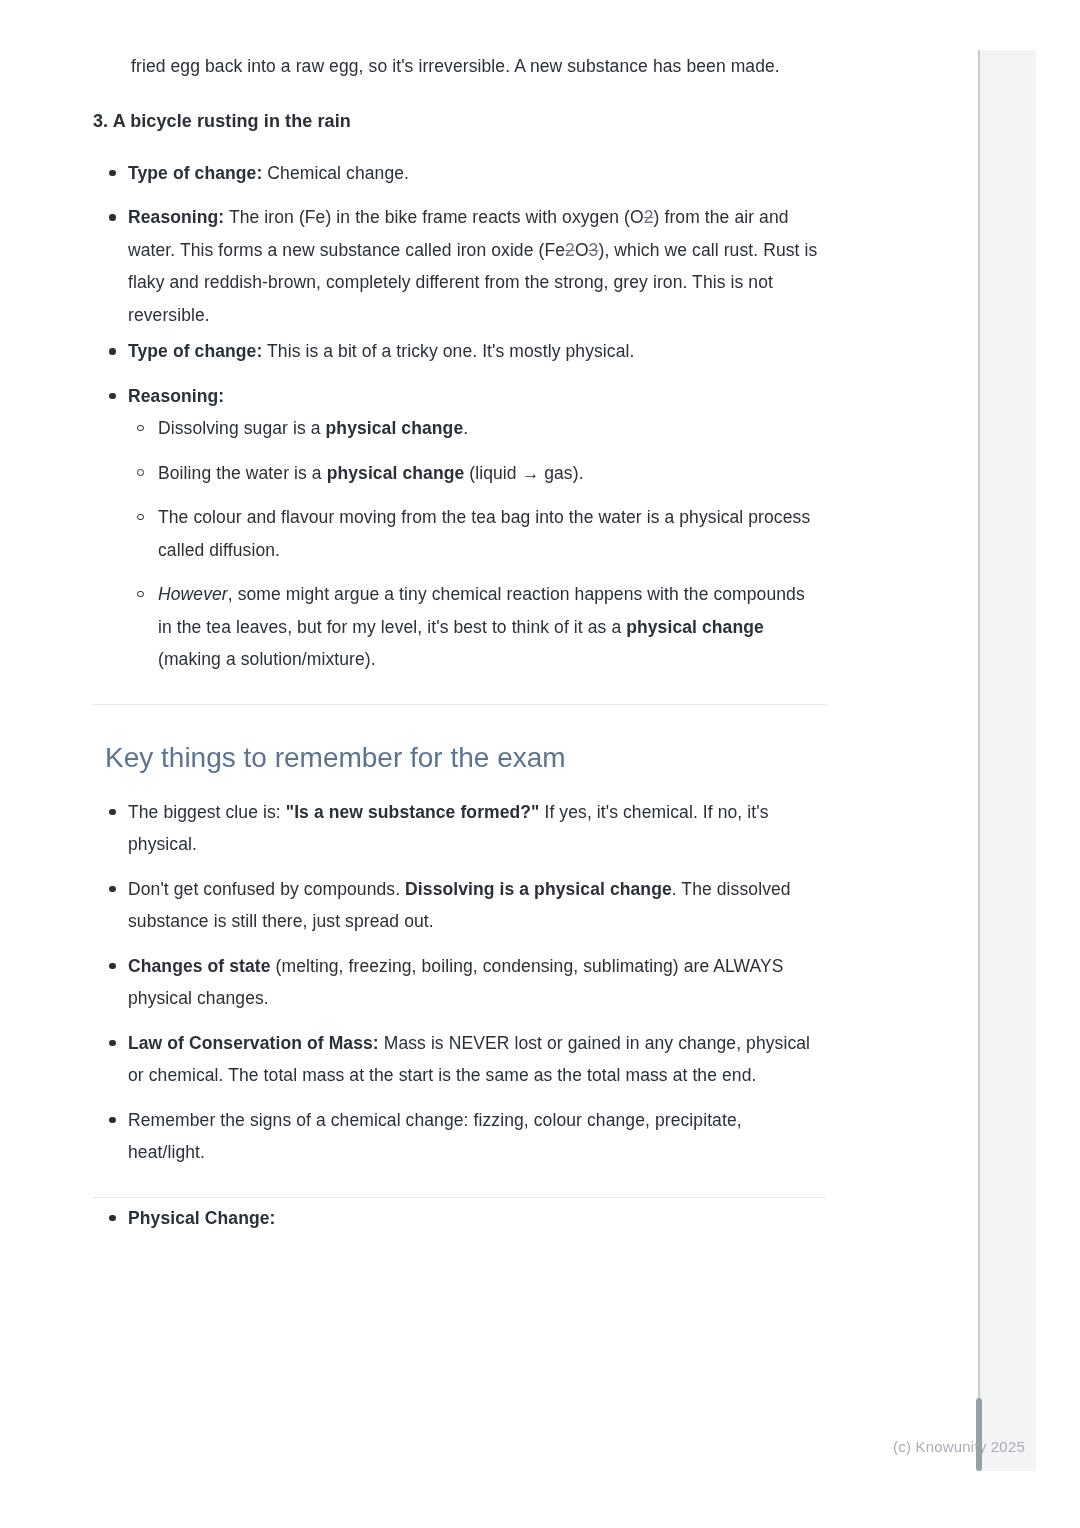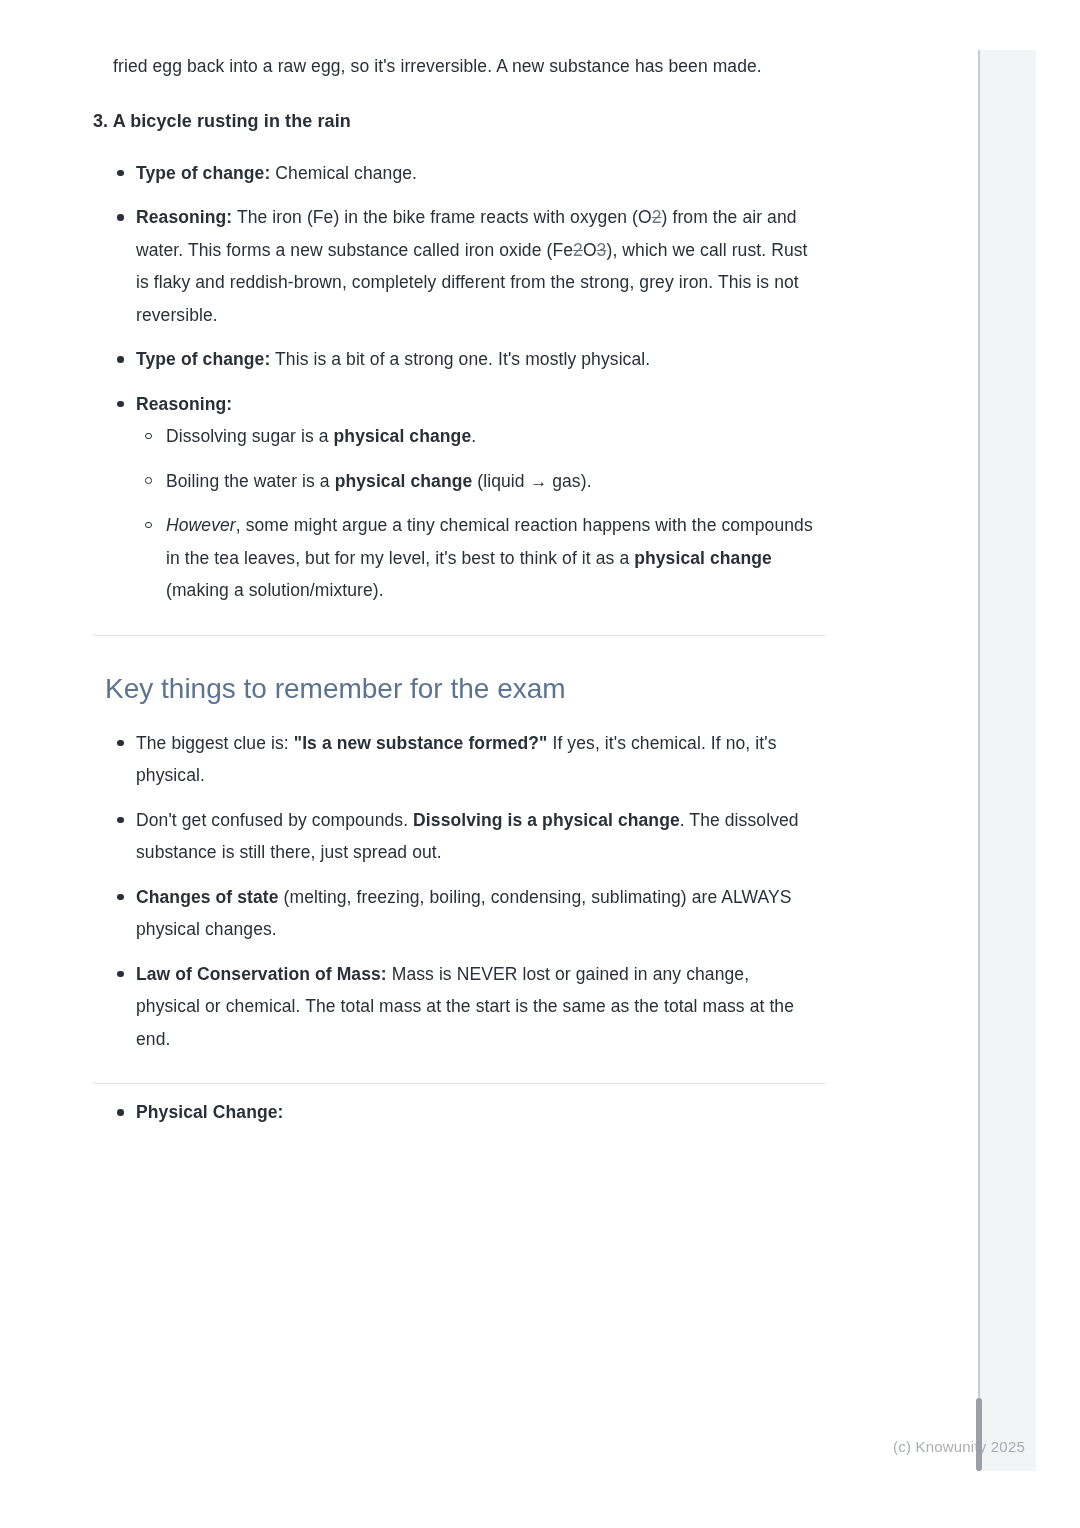--- a/index.html
+++ b/index.html
@@ -16,29 +16,29 @@
   body{
     width:1080px;height:1528px;position:relative;overflow:hidden;
     background:#ffffff;
     font-family:"Liberation Sans", sans-serif;
     color:var(--body-text);
   }
   .content{
     position:absolute;left:93px;top:50px;width:733px;
     font-size:17.5px;line-height:32.5px;letter-spacing:0.1px;
   }
-  .p-cont{margin:0 0 0 20px;}
+  .p-cont{margin:0 0 0 38px;}
   h4.subheading{
     font-size:18px;line-height:24px;font-weight:700;margin:26px 0 24px;color:var(--body-text);
   }
   h2.section{
     font-size:28px;line-height:36px;font-weight:400;margin:35px 12px 20px;
     color:var(--accent);letter-spacing:0;
   }
-  ul.blist{list-style:none;margin:12px;padding:0 0 0 31px;}
+  ul.blist{list-style:none;margin:4px;padding:0 0 0 31px;}
   ul.blist ul.blist{padding-left:30px;margin:0;}
   li.bitem{position:relative;margin:0;}
   li.bitem + li.bitem{margin-top:12px;}
   li.bitem::before{
     content:"";position:absolute;left:-19px;top:13px;
     width:6.5px;height:6.5px;border-radius:50%;background:var(--body-text);
   }
   ul.blist ul.blist > li.bitem::before{
     background:transparent;border:1.6px solid var(--body-text);
     width:4.5px;height:4.5px;left:-21px;top:12.5px;
@@ -64,34 +64,36 @@
 <body>
 
 <div class="content" id="doc">
     <p class="p-cont"><span class="">fried egg back into a raw egg, so it's irreversible. A new substance has been made.</span></p>
     <h4 class="subheading">3. A bicycle rusting in the rain</h4>
     <ul class="blist">
       <li class="bitem"><span class="seg-b ">Type of change:</span><span class=""> Chemical change.</span></li>
       <li class="bitem"><span class="seg-b ">Reasoning:</span><span class=""> The iron (Fe) in the bike frame reacts with oxygen (O</span><span class="seg-s ">2</span><span class="">) from the air and water. This forms a new substance called iron oxide (Fe</span><span class="seg-s ">2</span><span class="">O</span><span class="seg-s ">3</span><span class="">), which we call rust. Rust is flaky and reddish-brown, completely different from the strong, grey iron. This is not reversible.</span></li>
     </ul>
     <ul class="blist">
-      <li class="bitem"><span class="seg-b ">Type of change:</span><span class=""> This is a bit of a strong one. It's mostly physical.</span></li>
+      <li class="bitem"><span class="seg-b ">Type of change:</span><span class=""> This is a bit of a tricky one. It's mostly physical.</span></li>
       <li class="bitem"><span class="seg-b ">Reasoning:</span><ul class="blist">
           <li class="bitem"><span class="">Dissolving sugar is a </span><span class="seg-b ">physical change</span><span class="">.</span></li>
           <li class="bitem"><span class="">Boiling the water is a </span><span class="seg-b ">physical change</span><span class=""> (liquid → gas).</span></li>
+          <li class="bitem"><span class="">The colour and flavour moving from the tea bag into the water is a physical process called diffusion.</span></li>
           <li class="bitem"><span class="seg-i ">However</span><span class="">, some might argue a tiny chemical reaction happens with the compounds in the tea leaves, but for my level, it's best to think of it as a </span><span class="seg-b ">physical change</span><span class=""> (making a solution/mixture).</span></li>
         </ul></li>
     </ul>
     <hr class="divider">
     <h2 class="section">Key things to remember for the exam</h2>
     <ul class="blist">
       <li class="bitem"><span class="">The biggest clue is: </span><span class="seg-b ">"Is a new substance formed?"</span><span class=""> If yes, it's chemical. If no, it's physical.</span></li>
       <li class="bitem"><span class="">Don't get confused by compounds. </span><span class="seg-b ">Dissolving is a physical change</span><span class="">. The dissolved substance is still there, just spread out.</span></li>
       <li class="bitem"><span class="seg-b ">Changes of state</span><span class=""> (melting, freezing, boiling, condensing, sublimating) are ALWAYS physical changes.</span></li>
       <li class="bitem"><span class="seg-b ">Law of Conservation of Mass:</span><span class=""> Mass is NEVER lost or gained in any change, physical or chemical. The total mass at the start is the same as the total mass at the end.</span></li>
+      <li class="bitem"><span class="">Remember the signs of a chemical change: fizzing, colour change, precipitate, heat/light.</span></li>
     </ul>
     <hr class="divider">
     <ul class="blist">
       <li class="bitem"><span class="seg-b ">Physical Change:</span></li>
     </ul>
   </div>
 
 <div class="side-panel"></div>
 <div class="scroll-thumb"></div>
 <div class="watermark">(c) Knowunity 2025</div>

